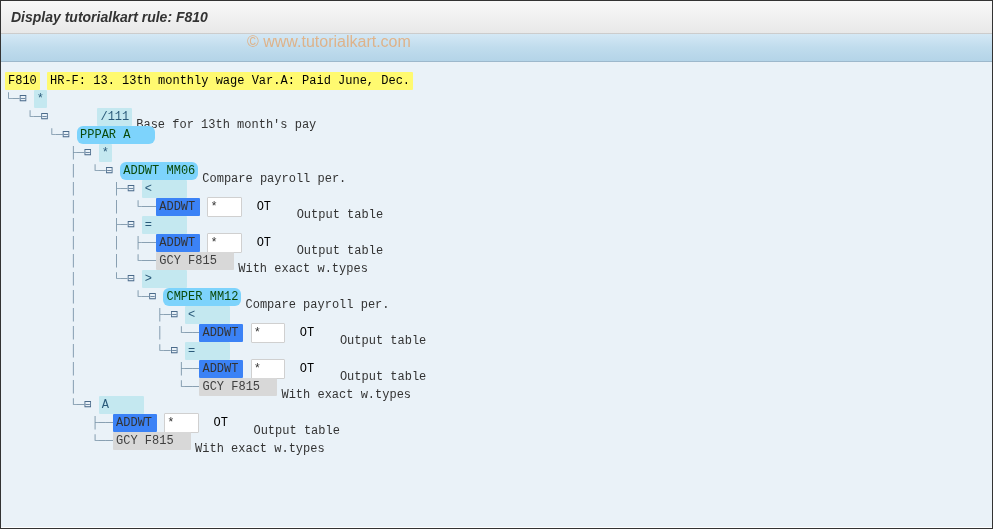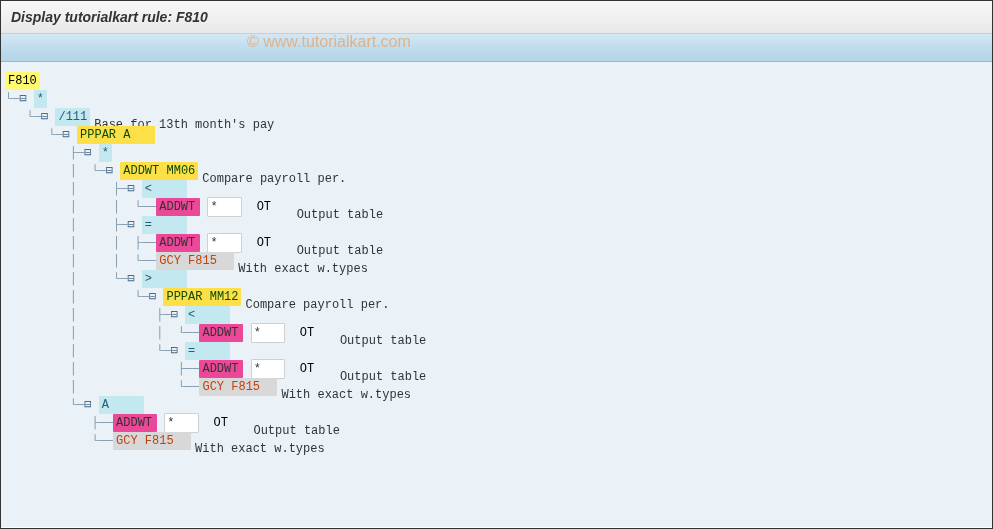--- a/index.html
+++ b/index.html
@@ -77,62 +77,64 @@
       background: #fffa70;
       color: #000;
     }
     .chip.star {
       background: #c4e8f0;
       color: #2a5a7a;
     }
     .chip.wage {
       background: #c4e8f0;
       color: #2a5a7a;
+      margin-left: 42px;
     }
     .chip.op {
-      background: #fde047;
+      background: #7dd3fc;
       color: #0a4a0a;
+      border-radius: 6px;
     }
     .chip.cmp {
       background: #c4e8f0;
       color: #2a5a7a;
       padding: 0 6px 0 3px;
     }
     .chip.opname {
-      background: #ec4899;
+      background: #3b82f6;
       color: #333;
       min-width: 44px;
     }
     .chip.white {
       background: #ffffff;
       color: #333;
       border: 1px solid #d0d0d0;
       padding: 0 2px;
     }
     .chip.gcy {
       background: #d8d8d8;
-      color: #c2410c;
+      color: #404040;
     }
     .desc {
       color: #333;
       padding-left: 4px;
       margin-top: 16px;
     }
   </style>
 </head>
 <body>
 
 <div class="header">Display tutorialkart rule: F810</div>
 <div class="toolbar"></div>
 <div class="watermark">© www.tutorialkart.com</div>
 
 <div class="tree">
 
   <div class="row">
-    <span class="chip code">F810</span><span> </span>
+    <span class="chip code">F810</span><span> </span><span class="chip title">HR-F: 13. 13th monthly wage Var.A: Paid June, Dec.</span>
   </div>
 
   <div class="row">
     <span class="conn">└─</span><span class="toggle">⊟ </span><span class="chip star">*</span>
   </div>
 
   <div class="row">
     <span class="conn">   └─</span><span class="toggle">⊟ </span><span class="chip wage">/111</span><span class="desc">Base for 13th month's pay</span>
   </div>
 
@@ -166,21 +168,21 @@
 
   <div class="row">
     <span class="conn">         │     │  └──</span><span class="chip gcy">GCY F815  </span><span class="desc">With exact w.types</span>
   </div>
 
   <div class="row">
     <span class="conn">         │     └─</span><span class="toggle">⊟ </span><span class="chip cmp">&gt;    </span>
   </div>
 
   <div class="row">
-    <span class="conn">         │        └─</span><span class="toggle">⊟ </span><span class="chip op">PPPAR MM12</span><span class="desc">Compare payroll per.</span>
+    <span class="conn">         │        └─</span><span class="toggle">⊟ </span><span class="chip op">CMPER MM12</span><span class="desc">Compare payroll per.</span>
   </div>
 
   <div class="row">
     <span class="conn">         │           ├─</span><span class="toggle">⊟ </span><span class="chip cmp">&lt;    </span>
   </div>
 
   <div class="row">
     <span class="conn">         │           │  └──</span><span class="chip opname">ADDWT</span><span> </span><span class="chip white">*   </span><span>  OT   </span><span class="desc">Output table</span>
   </div>
 

